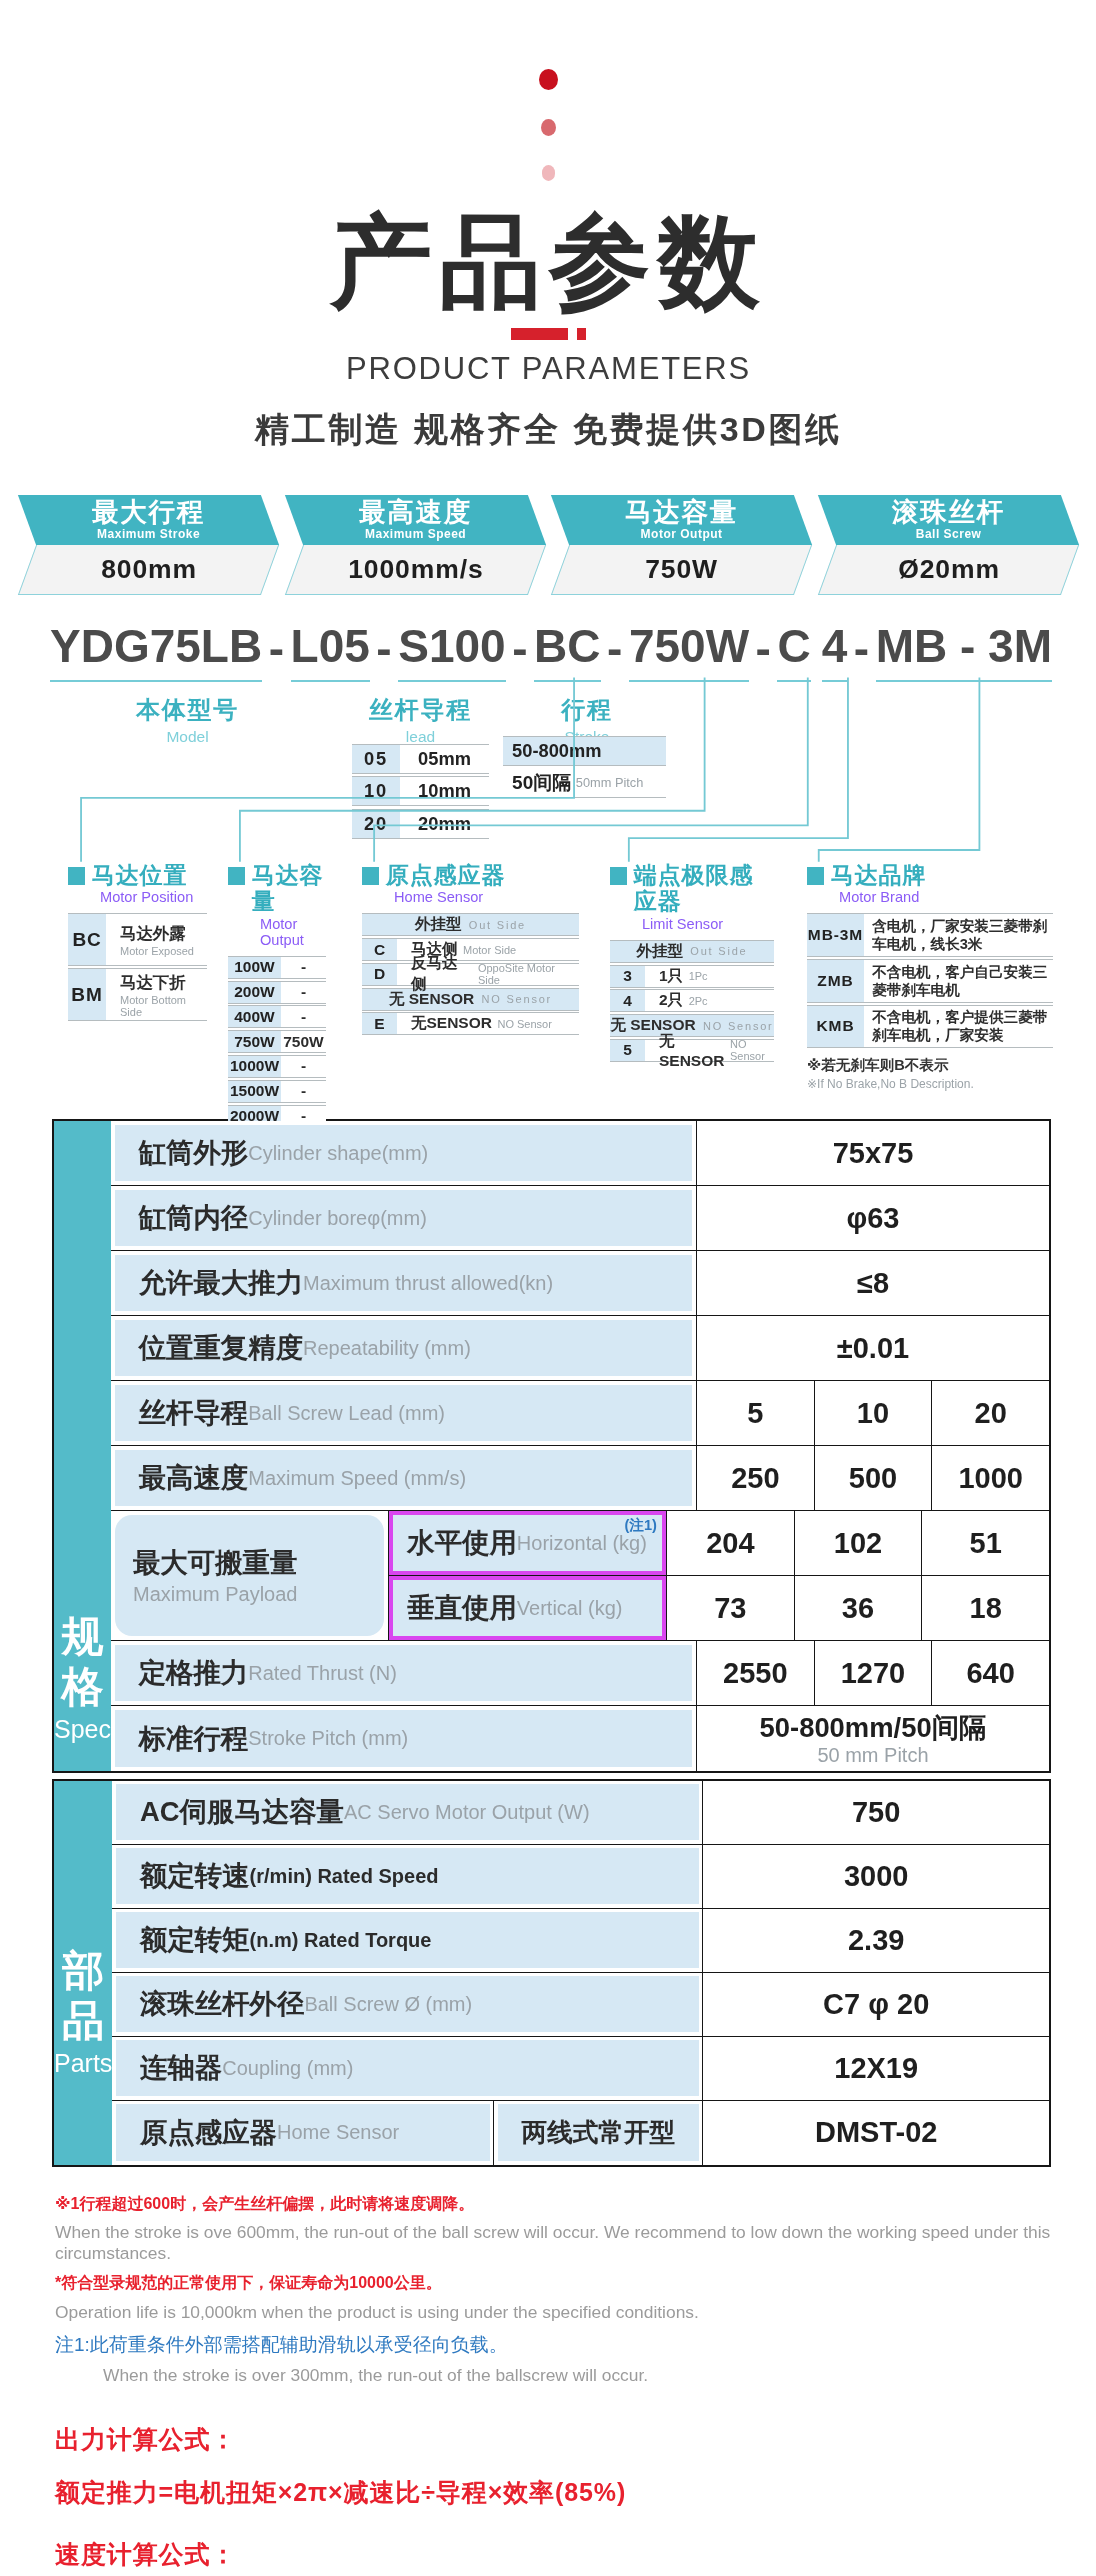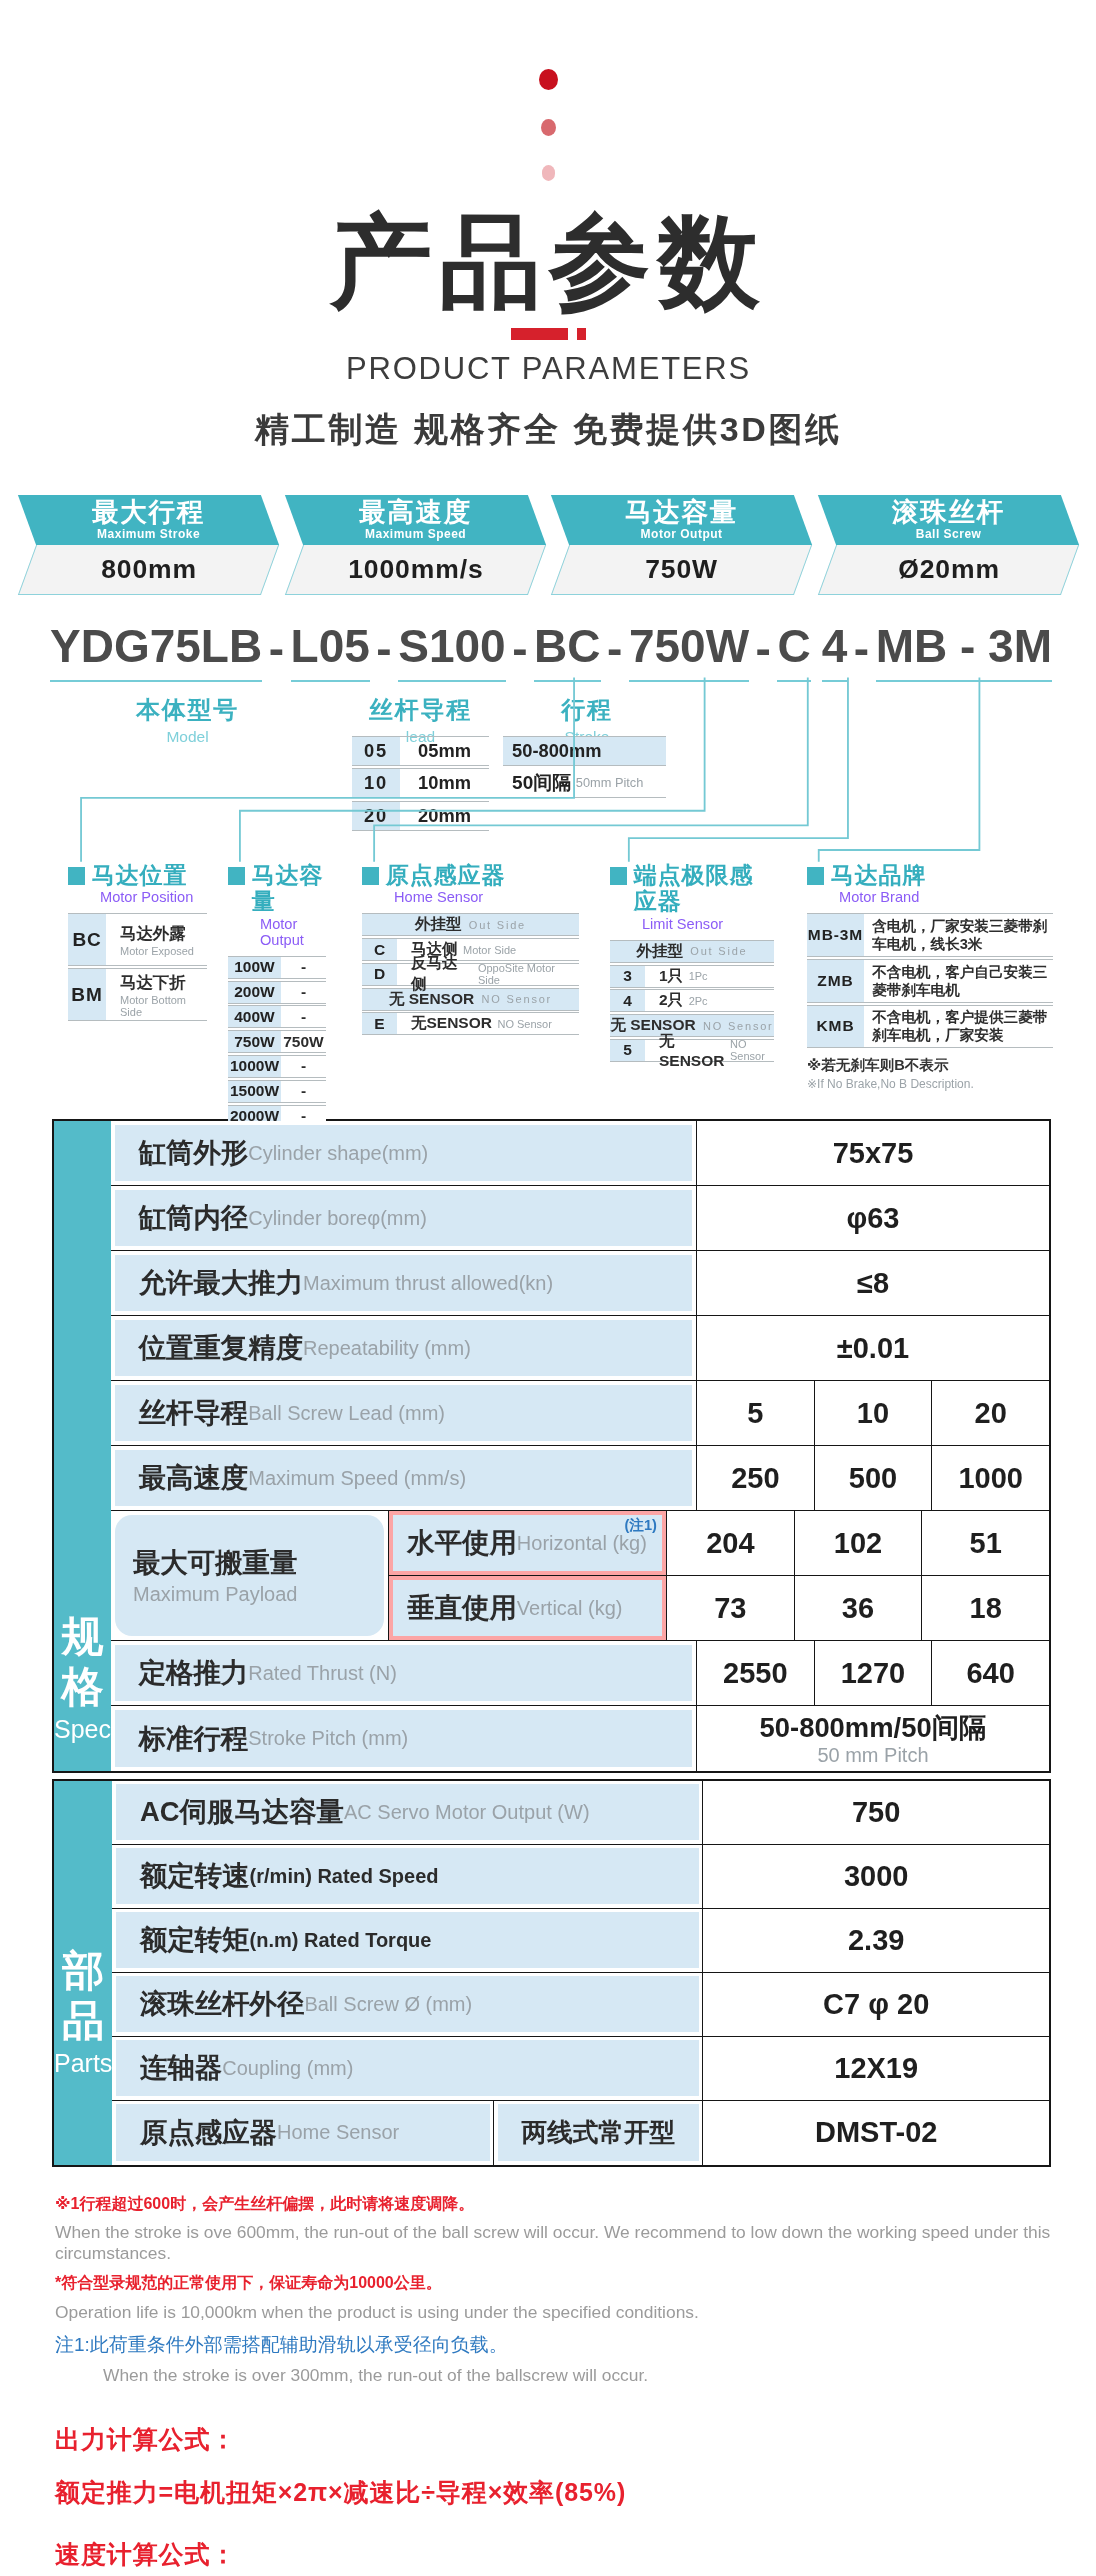--- a/index.html
+++ b/index.html
@@ -36,21 +36,21 @@
   .model-line .u { border-bottom:2.7px solid #76ccd7; }
   .model-line .c4 { display:flex; gap:11px; }
   .mlabel { position:absolute; text-align:center; }
   .mlabel .cn { font-size:24px; font-weight:700; color:#3bb1c0; letter-spacing:1.8px; }
   .mlabel .en { font-size:15.5px; color:#7fd0da; margin-top:1.8px; }
 
   .mini-table { position:absolute; }
   .mini-row { display:flex; align-items:stretch; border-top:0.9px solid #b5bcbf; border-bottom:0.9px solid #b5bcbf; margin-bottom:2.7px; }
   .mini-code { width:48px; background:#d6e8f4; display:flex; align-items:center; justify-content:center; font-size:18.3px; font-weight:600; color:#222; letter-spacing:1.8px; }
   .mini-val { flex:1; display:flex; align-items:center; justify-content:center; font-size:18.3px; font-weight:700; color:#222; }
-  .lead-table { left:352px; top:117px; width:137px; }
+  .lead-table { left:352px; top:125px; width:137px; }
   .lead-table .mini-row { height:30px; }
   .stroke-table { left:503px; top:117px; width:163px; }
   .stroke-r1 { height:30px; background:#d6e8f4; border-top:0.9px solid #b5bcbf; border-bottom:0.9px solid #b5bcbf; display:flex; align-items:center; padding-left:9.1px; font-size:18.3px; font-weight:700; color:#222; margin-bottom:2.7px; }
   .stroke-r2 { height:30px; border-bottom:0.9px solid #b5bcbf; display:flex; align-items:baseline; padding-left:9.1px; gap:4.6px; }
   .stroke-r2 .cn { font-size:19px; font-weight:700; color:#222; align-self:center; }
   .stroke-r2 .en { font-size:12.8px; color:#9ba3a8; align-self:center; }
 
   svg.connectors { position:absolute; left:0; top:0; }
 
   .opt-group { position:absolute; top:243px; }
@@ -117,21 +117,21 @@
   .vcell { flex:1; display:flex; flex-direction:column; align-items:center; justify-content:center; font-size:29px; font-weight:600; color:#1f1f1f; }
   .vcell + .vcell { border-left:1.8px solid #161616; }
   .vsub { font-size:20px; color:#9aa2a8; font-weight:400; margin-top:-1.8px; }
   .spec-table .trow { height:65px; }
   .spec-table .lcell { flex:0 0 585px; }
   .row-payload { height:130px !important; }
   .row-payload .lcell { flex:0 0 277px; }
   .pay-right { flex:1; display:flex; flex-direction:column; border-left:1.8px solid #161616; }
   .pay-sub { flex:1; display:flex; }
   .pay-sub:first-child { border-bottom:1.8px solid #161616; }
-  .pay-lbl { flex:0 0 306px; position:relative; background:#fca5a5; padding:3.7px; }
+  .pay-lbl { flex:0 0 306px; position:relative; background:#d946ef; padding:3.7px; }
   .pay-lbl .fill { padding-left:14.6px; }
   .note-ref { position:absolute; top:4.6px; right:9.1px; font-size:14.6px; color:#2e79c0; font-weight:600; }
   .parts-table .trow { height:64px; }
   .parts-table .lcell { flex:0 0 590px; }
   .parts-table .row-home .lcell { flex:0 0 381px; }
   .subcell { flex:0 0 209px; background:#fff; padding:3.7px; border-left:1.8px solid #161616; }
   .subcell .fill { background:#d6e8f4; width:100%; height:100%; display:flex; align-items:center; justify-content:center; font-size:25.6px; font-weight:600; color:#2b2b2b; }
 
   
   .notes { margin:27.4px 0 0 55px; }

